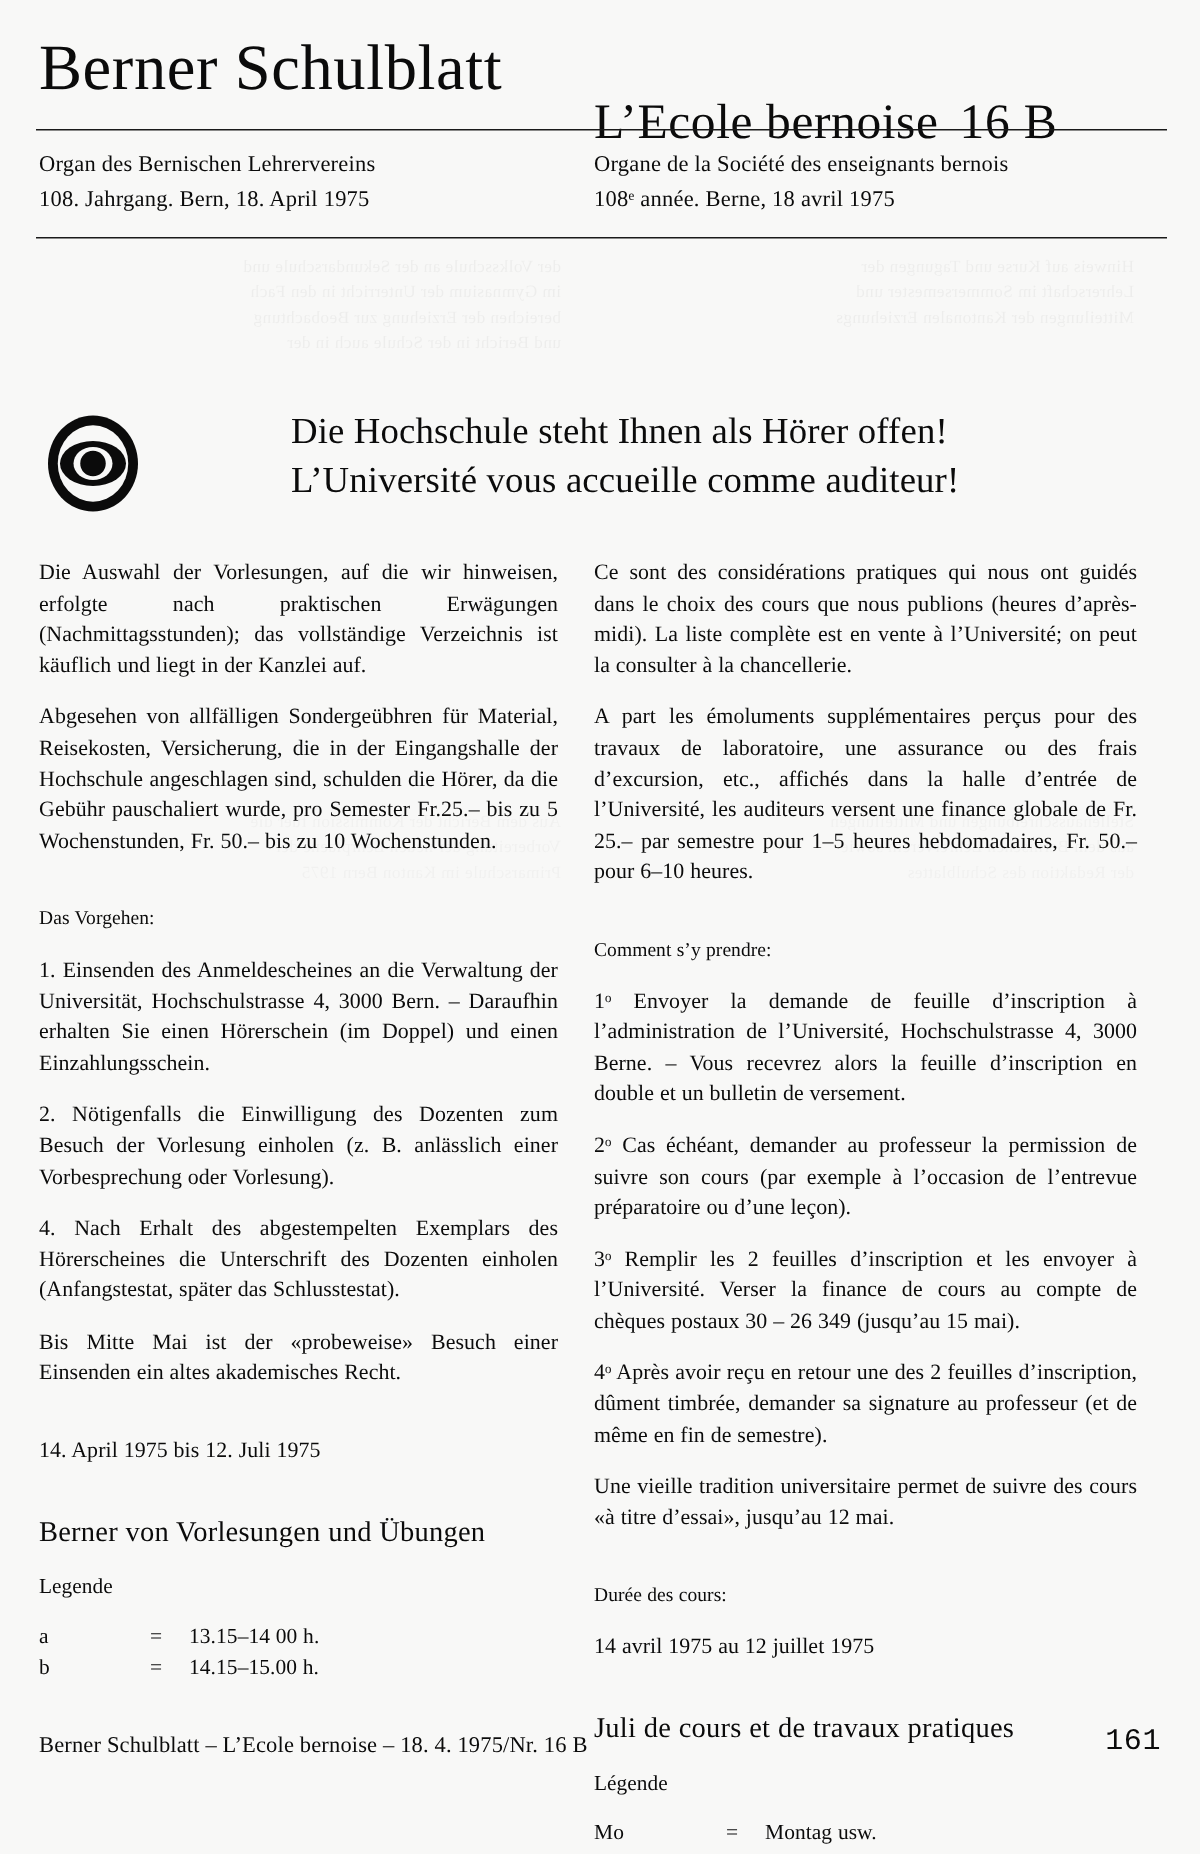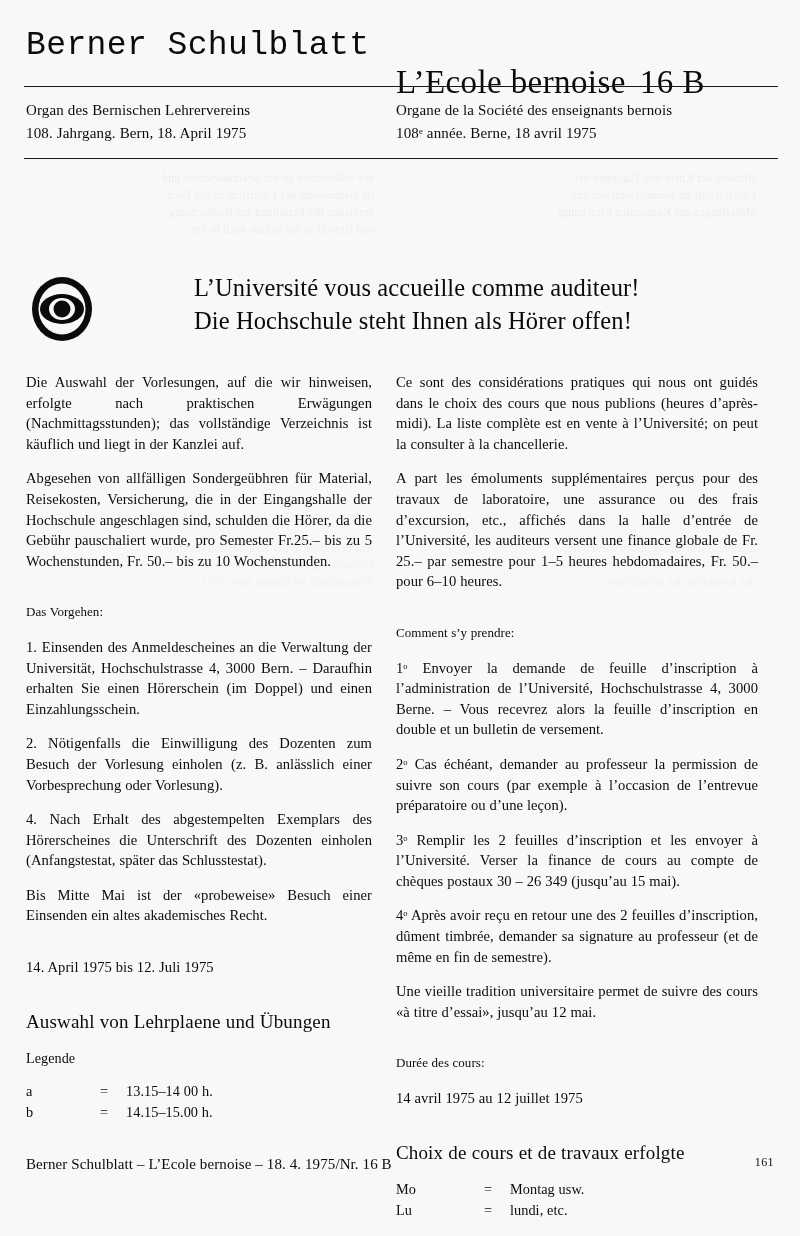--- a/index.html
+++ b/index.html
@@ -43,25 +43,24 @@
     position: absolute;
     top: 26px;
     left: 24px;
     right: 24px;
     height: 52px;
   }
   .mast-left {
     position: absolute;
     left: 2px;
     top: 0;
-    font-size: 33px;
+    font-size: 43px;
     line-height: 40px;
     letter-spacing: 0.4px;
     white-space: nowrap;
-    font-family: Liberation Mono, monospace;
   }
   .mast-right {
     position: absolute;
     left: 372px;
     top: 0;
     font-size: 33px;
     line-height: 40px;
     letter-spacing: 0.4px;
     white-space: nowrap;
     margin-top: 36px;
@@ -181,23 +180,24 @@
     top: 1157px;
     font-size: 15px;
     line-height: 14px;
     letter-spacing: 0.1px;
     white-space: nowrap;
   }
   .footer-page {
     position: absolute;
     right: 26px;
     top: 1153px;
-    font-size: 12px;
+    font-size: 20px;
     line-height: 18px;
     letter-spacing: 0.4px;
+    font-family: Liberation Mono, monospace;
   }
 </style>
 </head>
 <body>
 
 <div class="page">
 
   <div class="bleed bleed-a">der Volksschule an der Sekundarschule und
 im Gymnasium der Unterricht in den Fach
 bereichen der Erziehung zur Beobachtung
@@ -232,22 +232,22 @@
     <div class="hero-logo">
       <svg width="66" height="66" viewBox="0 0 66 66" aria-hidden="true">
         <ellipse cx="33" cy="33" rx="30" ry="32" fill="#0b0b0b"></ellipse>
         <ellipse cx="33" cy="33" rx="23.5" ry="25.5" fill="#f8f8f7"></ellipse>
         <ellipse cx="33" cy="33" rx="22" ry="15" fill="#0b0b0b"></ellipse>
         <ellipse cx="33" cy="33" rx="13" ry="11" fill="#f8f8f7"></ellipse>
         <ellipse cx="33" cy="33" rx="8.5" ry="8.5" fill="#0b0b0b"></ellipse>
       </svg>
     </div>
     <div class="hero-title">
+      <div>Die Hochschule steht Ihnen als Hörer offen!</div>
       <div>L’Université vous accueille comme auditeur!</div>
-      <div>Die Hochschule steht Ihnen als Hörer offen!</div>
     </div>
   </div>
 
   <div class="col col-left">
     <p>Die Auswahl der Vorlesungen, auf die wir hinweisen, erfolgte nach praktischen Erwägungen (Nachmittagsstunden); das vollständige Verzeichnis ist käuflich und liegt in der Kanzlei auf.</p>
     <p>Abgesehen von allfälligen Sondergeübhren für Material, Reisekosten, Versicherung, die in der Eingangshalle der Hochschule angeschlagen sind, schulden die Hörer, da die Gebühr pauschaliert wurde, pro Semester Fr.25.– bis zu 5 Wochenstunden, Fr. 50.– bis zu 10 Wochenstunden.</p>
 
     <div class="gap-lg"></div>
 
     <p class="sec-label">Das Vorgehen:</p>
@@ -255,21 +255,21 @@
     <p>2. Nötigenfalls die Einwilligung des Dozenten zum Besuch der Vorlesung einholen (z. B. anlässlich einer Vorbesprechung oder Vorlesung).</p>
     <p>4. Nach Erhalt des abgestempelten Exemplars des Hörerscheines die Unterschrift des Dozenten einholen (Anfangstestat, später das Schlusstestat).</p>
     <p>Bis Mitte Mai ist der «probeweise» Besuch einer Einsenden ein altes akademisches Recht.</p>
 
     <div class="gap-lg"></div>
 
     <p>14. April 1975 bis 12. Juli 1975</p>
 
     <div class="gap-lg"></div>
 
-    <p class="sec-heading">Auswahl von Lehrplaene und Übungen</p>
+    <p class="sec-heading">Berner von Vorlesungen und Übungen</p>
     <p class="legend-word">Legende</p>
 
     <table class="legend legend-left">
       <tbody>
         <tr>
           <td class="lg-key">a</td>
           <td class="lg-eq">=</td>
           <td>13.15–14 00 h.</td>
         </tr>
         <tr>
@@ -295,21 +295,22 @@
     <p>4ᵒ Après avoir reçu en retour une des 2 feuilles d’inscription, dûment timbrée, demander sa signature au professeur (et de même en fin de semestre).</p>
     <p>Une vieille tradition universitaire permet de suivre des cours «à titre d’essai», jusqu’au 12 mai.</p>
 
     <div class="gap-lg"></div>
 
     <p class="sec-label">Durée des cours:</p>
     <p>14 avril 1975 au 12 juillet 1975</p>
 
     <div class="gap-lg"></div>
 
-    <p class="sec-heading">Choix de cours et de travaux erfolgte</p>
+    <p class="sec-heading">Juli de cours et de travaux pratiques</p>
+    <p class="legend-word">Légende</p>
 
     <table class="legend legend-right">
       <tbody>
         <tr>
           <td class="lg-key">Mo</td>
           <td class="lg-eq">=</td>
           <td>Montag usw.</td>
         </tr>
         <tr>
           <td class="lg-key">Lu</td>

